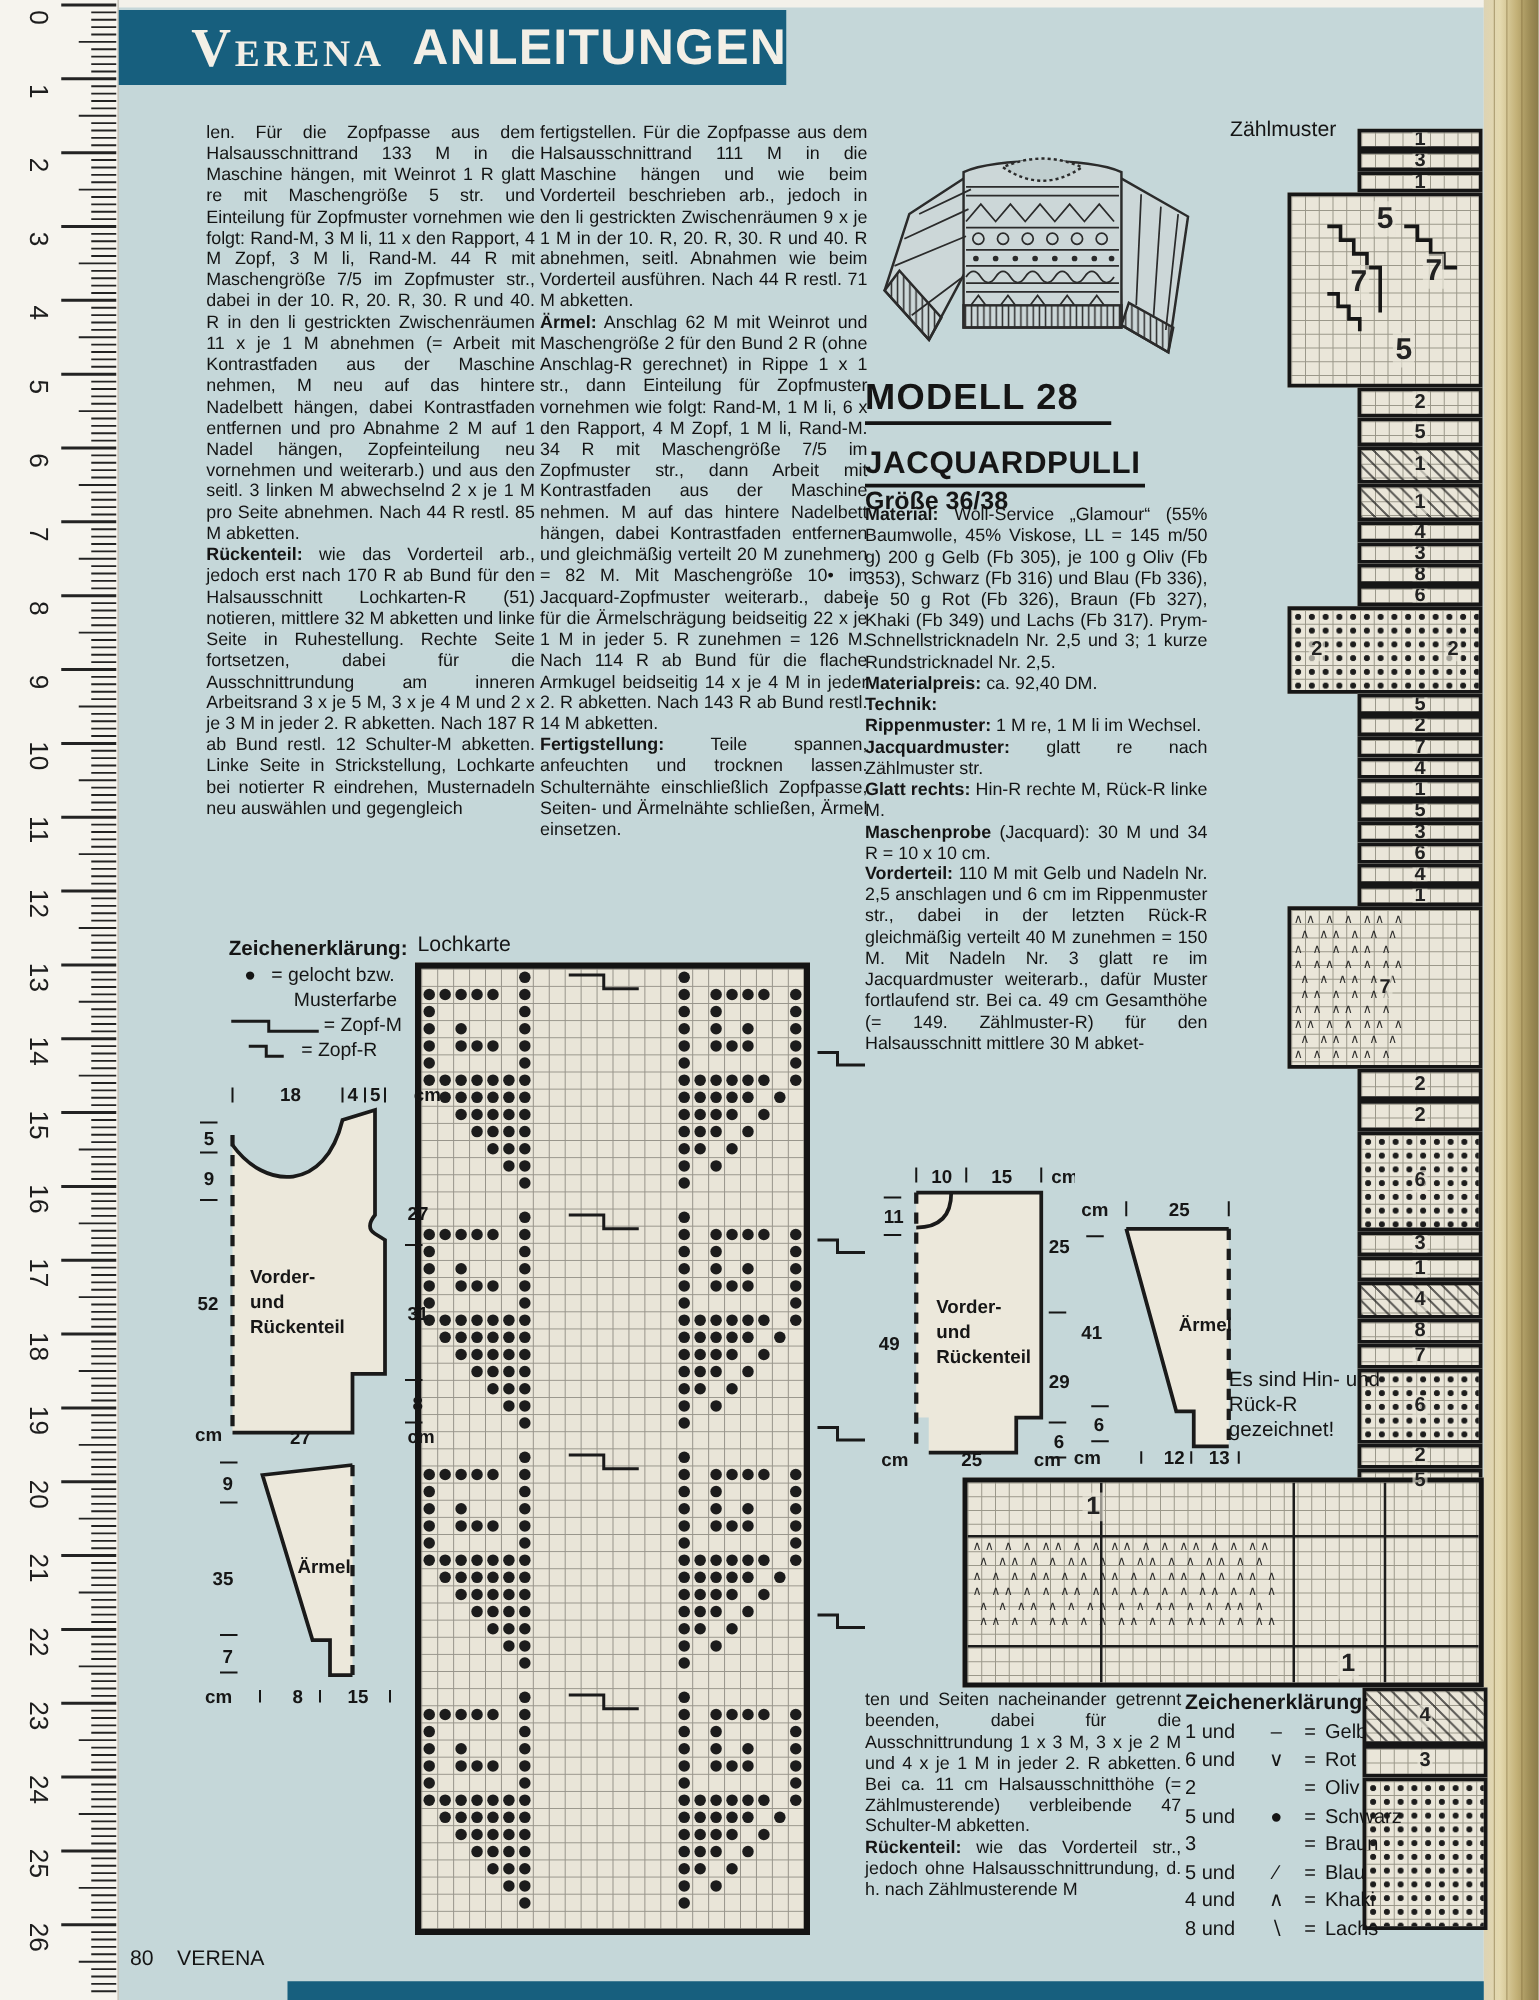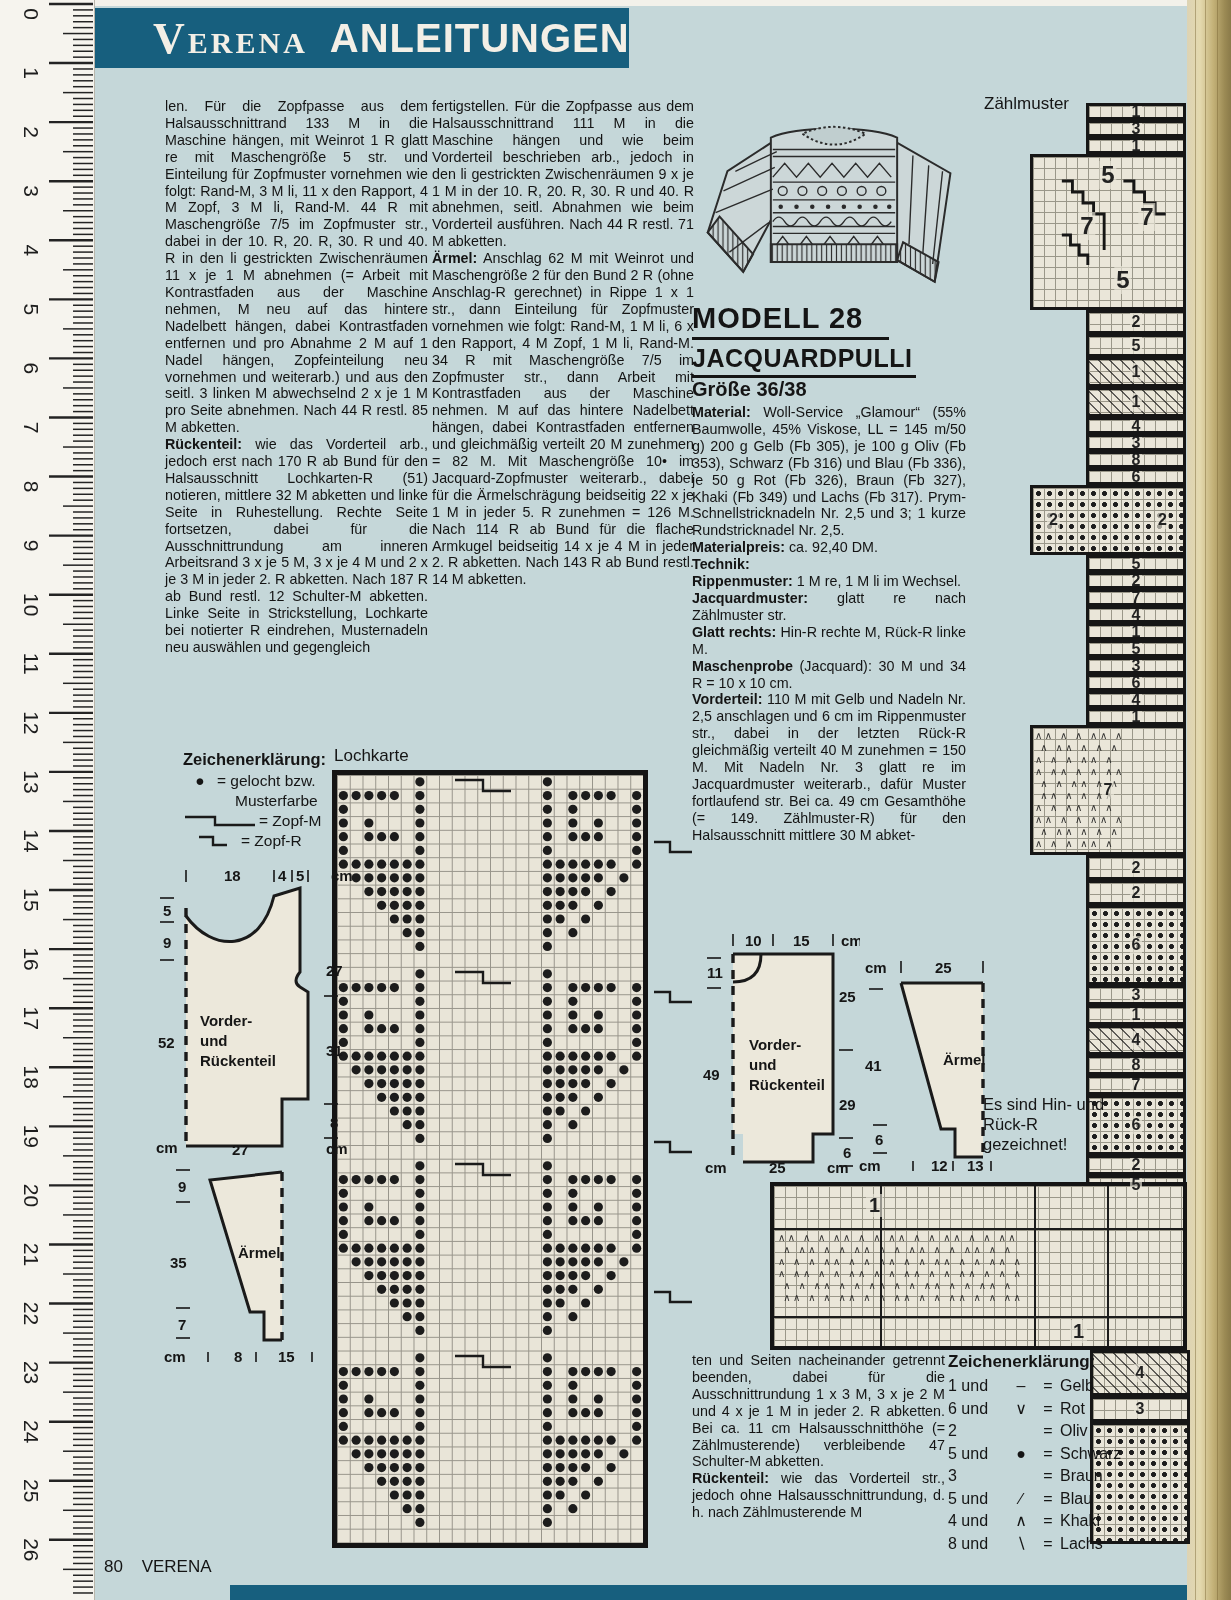--- a/index.html
+++ b/index.html
@@ -28,21 +28,21 @@
   .textcol p { font-size:14.3px; line-height:16.9px; text-align:justify; color:#141414; }
   .textcol strong { font-weight:bold; }
   #col1 { left:165px; top:98px; width:263px; }
   #col2 { left:432px; top:98px; width:262px; }
   #model-text { left:692px; top:404px; width:274px; }
   #bottom-text { left:692px; top:1352px; width:253px; }
 
   
   #model-head { left:692px; top:302px; width:274px; }
   #model-head .h1 { font-size:29px; font-weight:bold; letter-spacing:1px; border-bottom:3px solid #141414; display:inline-block; padding:0 26px 2px 0; }
-  #model-head .h2 { font-size:25px; font-weight:bold; letter-spacing:.5px; border-bottom:3px solid #141414; display:inline-block; padding:0 4px 2px 0; margin-top:4px; }
+  #model-head .h2 { font-size:25px; font-weight:bold; letter-spacing:.5px; border-bottom:3px solid #141414; display:inline-block; padding:0 4px 2px 0; margin-top:16px; }
   #model-head .size { font-size:20px; font-weight:bold; margin-top:0; }
 
   
   .chart-label { font-size:17px; font-weight:normal; }
   #zm-label { left:984px; top:94px; }
   #lk-label { left:334px; top:746px; }
 
   
   #zm { left:1086px; top:103px; width:100px; }
   .band { position:relative; width:100px; border:3px solid #161616; background-color:#eae6d9;
@@ -438,20 +438,21 @@
   <span class="anleitungen">ANLEITUNGEN</span>
 </div>
 
 <div class="abs textcol" id="col1">
     <p>len. Für die Zopfpasse aus dem Halsausschnittrand 133 M in die Maschine hängen, mit Weinrot 1 R glatt re mit Maschengröße 5 str. und Einteilung für Zopfmuster vornehmen wie folgt: Rand-M, 3 M li, 11 x den Rapport, 4 M Zopf, 3 M li, Rand-M. 44 R mit Maschengröße 7/5 im Zopfmuster str., dabei in der 10. R, 20. R, 30. R und 40. R in den li gestrickten Zwischenräumen 11 x je 1 M abnehmen (= Arbeit mit Kontrastfaden aus der Maschine nehmen, M neu auf das hintere Nadelbett hängen, dabei Kontrastfaden entfernen und pro Abnahme 2 M auf 1 Nadel hängen, Zopfeinteilung neu vornehmen und weiterarb.) und aus den seitl. 3 linken M abwechselnd 2 x je 1 M pro Seite abnehmen. Nach 44 R restl. 85 M abketten.</p>
     <p><strong>Rückenteil:</strong> wie das Vorderteil arb., jedoch erst nach 170 R ab Bund für den Halsausschnitt Lochkarten-R (51) notieren, mittlere 32 M abketten und linke Seite in Ruhestellung. Rechte Seite fortsetzen, dabei für die Ausschnittrundung am inneren Arbeitsrand 3 x je 5 M, 3 x je 4 M und 2 x je 3 M in jeder 2. R abketten. Nach 187 R ab Bund restl. 12 Schulter-M abketten. Linke Seite in Strickstellung, Lochkarte bei notierter R eindrehen, Musternadeln neu auswählen und gegengleich</p>
   </div>
 <div class="abs textcol" id="col2">
     <p>fertigstellen. Für die Zopfpasse aus dem Halsausschnittrand 111 M in die Maschine hängen und wie beim Vorderteil beschrieben arb., jedoch in den li gestrickten Zwischenräumen 9 x je 1 M in der 10. R, 20. R, 30. R und 40. R abnehmen, seitl. Abnahmen wie beim Vorderteil ausführen. Nach 44 R restl. 71 M abketten.</p>
     <p><strong>Ärmel:</strong> Anschlag 62 M mit Weinrot und Maschengröße 2 für den Bund 2 R (ohne Anschlag-R gerechnet) in Rippe 1 x 1 str., dann Einteilung für Zopfmuster vornehmen wie folgt: Rand-M, 1 M li, 6 x den Rapport, 4 M Zopf, 1 M li, Rand-M. 34 R mit Maschengröße 7/5 im Zopfmuster str., dann Arbeit mit Kontrastfaden aus der Maschine nehmen. M auf das hintere Nadelbett hängen, dabei Kontrastfaden entfernen und gleichmäßig verteilt 20 M zunehmen = 82 M. Mit Maschengröße 10• im Jacquard-Zopfmuster weiterarb., dabei für die Ärmelschrägung beidseitig 22 x je 1 M in jeder 5. R zunehmen = 126 M. Nach 114 R ab Bund für die flache Armkugel beidseitig 14 x je 4 M in jeder 2. R abketten. Nach 143 R ab Bund restl. 14 M abketten.</p>
+    <p><strong>Fertigstellung:</strong> Teile spannen, anfeuchten und trocknen lassen. Schulternähte einschließlich Zopfpasse, Seiten- und Ärmelnähte schließen, Ärmel einsetzen.</p>
   </div>
 
 <div class="abs" id="sweater">
   <svg width="296" height="208" viewBox="0 0 300 210">
     <defs>
       <pattern id="rib" width="5" height="24" patternUnits="userSpaceOnUse">
         <path d="M2.5,0 V24" stroke="#2b2b2b" stroke-width="1.2"></path>
       </pattern>
     </defs>
     <g stroke="#2b2b2b" stroke-width="2" fill="#ccd7d8">

